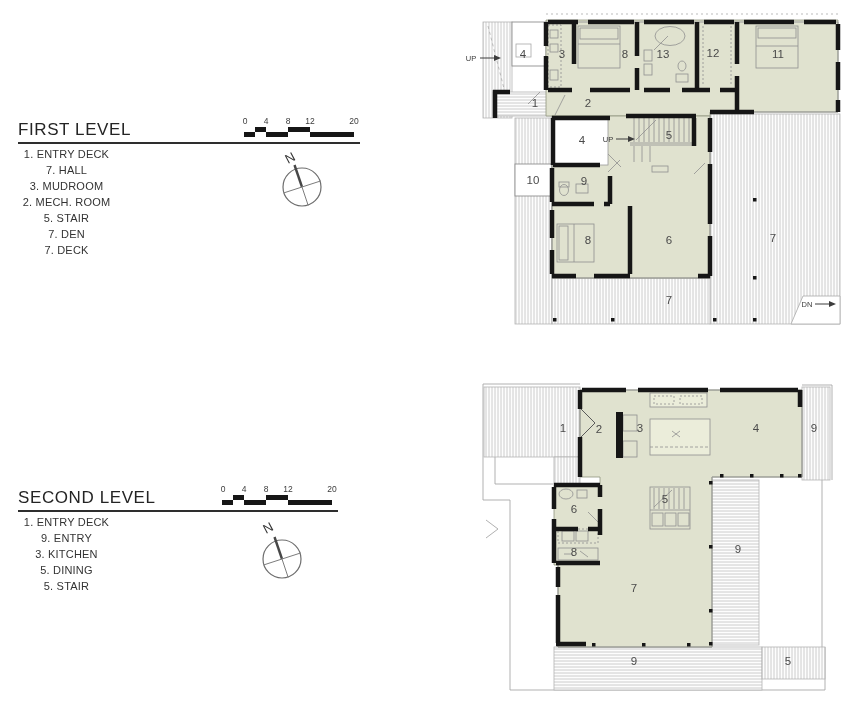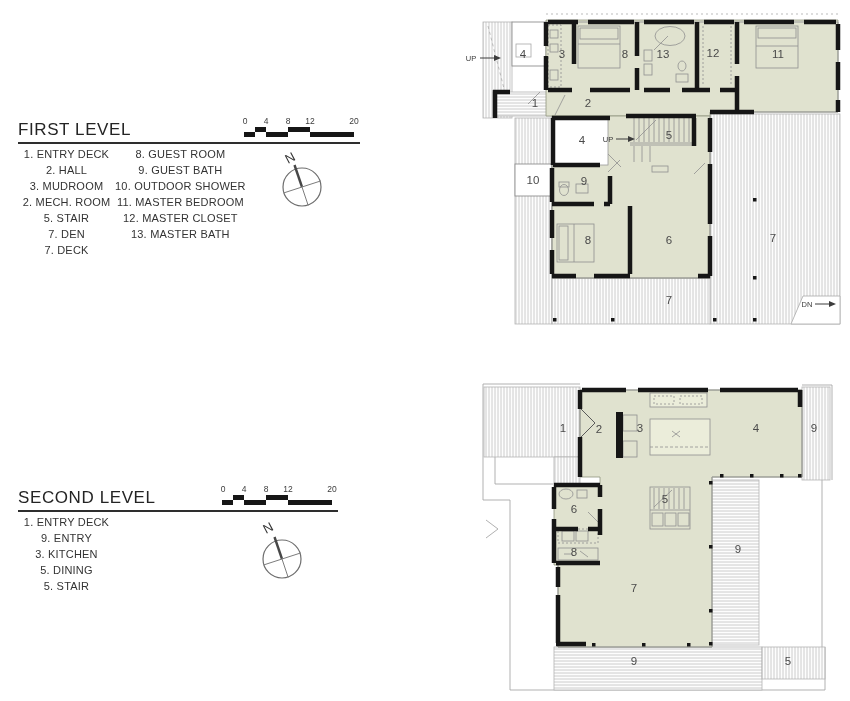--- a/index.html
+++ b/index.html
@@ -47,34 +47,26 @@
       <rect x="24" y="16" width="22" height="5"></rect>
       <rect x="46" y="11" width="22" height="5"></rect>
       <rect x="68" y="16" width="44" height="5"></rect>
     </g>
   </svg>
 </div>
 
 <div class="legend" style="top:146px;">
   <ul class="col1">
     <li>1. ENTRY DECK</li>
-    <li>2. HALL</li>
+    <li>7. HALL</li>
     <li>3. MUDROOM</li>
     <li>2. MECH. ROOM</li>
     <li>5. STAIR</li>
     <li>7. DEN</li>
     <li>7. DECK</li>
-  </ul>
-  <ul class="col2">
-    <li>8. GUEST ROOM</li>
-    <li>9. GUEST BATH</li>
-    <li>10. OUTDOOR SHOWER</li>
-    <li>11. MASTER BEDROOM</li>
-    <li>12. MASTER CLOSET</li>
-    <li>13. MASTER BATH</li>
   </ul>
 </div>
 
 <svg class="compass" style="left:268px;top:144px;" width="68" height="72" viewBox="0 0 68 72">
   <text class="north-n" x="20" y="20" transform="rotate(-28 20 20)">N</text>
   <circle cx="34" cy="43" r="19" fill="none" stroke="#6e6e6e" stroke-width="1.2"></circle>
   <line x1="34" y1="43" x2="26.5" y2="21" stroke="#474747" stroke-width="2.4"></line>
   <line x1="34" y1="43" x2="40.2" y2="61.5" stroke="#7c7c7c" stroke-width="1"></line>
   <line x1="15.5" y1="49" x2="52.5" y2="37" stroke="#7c7c7c" stroke-width="1"></line>
 </svg>

